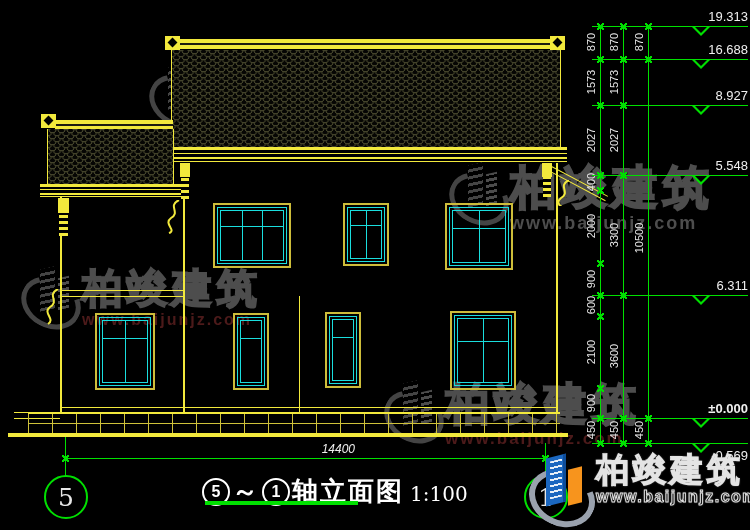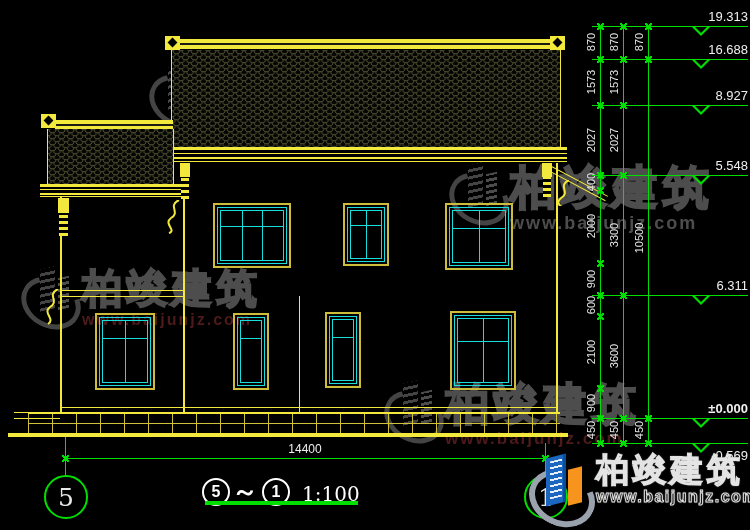--- a/index.html
+++ b/index.html
@@ -43,21 +43,21 @@
        border-right:9px solid transparent;border-top:9px solid var(--green);}
   .tri::after{content:"";position:absolute;left:-6px;top:-9px;width:0;height:0;
        border-left:6px solid transparent;border-right:6px solid transparent;border-top:6px solid #000;}
   
   .bubble{position:absolute;width:40px;height:40px;border:2px solid var(--green);border-radius:50%;
           color:#e8e8e8;font:25px "DejaVu Serif",serif;display:flex;align-items:center;justify-content:center;}
   .title-bar{position:absolute;left:202px;top:474px;display:flex;align-items:center;color:#fff;z-index:4;}
   .cnum{display:inline-flex;width:24px;height:24px;border:2px solid #fff;border-radius:50%;
         align-items:center;justify-content:center;font-size:16px;font-weight:bold;}
   .ttl{font-size:26px;font-weight:bold;letter-spacing:2px;margin:0 2px;}
-  .tscale{font:20px "DejaVu Serif",serif;margin-left:12px;margin-top:4px;}
+  .tscale{font:20px "DejaVu Serif",serif;margin-left:4px;margin-top:4px;}
   .underline{position:absolute;left:205px;top:501px;width:153px;height:4px;background:var(--green);z-index:4;}
   
   .wm{position:absolute;z-index:1;opacity:.55;display:flex;align-items:flex-start;}
   .wm-mark{position:relative;width:58px;height:62px;flex:none;}
   .wm-mark .sw{position:absolute;left:0;top:10px;width:52px;height:40px;border:5px solid #7c7c7c;
        border-radius:50%;border-top-color:transparent;transform:rotate(28deg);}
   .wm-mark .b1{position:absolute;left:20px;top:0;width:15px;height:42px;transform:skewY(-14deg);
        background:repeating-linear-gradient(0deg,#7c7c7c 0 3px,transparent 3px 7px);}
   .wm-mark .b2{position:absolute;left:38px;top:9px;width:11px;height:32px;transform:skewY(-14deg);
        background:repeating-linear-gradient(0deg,#8a8a8a 0 3px,transparent 3px 6px);}
@@ -232,21 +232,21 @@
         <path d="M16,0 C4,6 18,12 8,18 C0,24 14,30 6,33" fill="none" stroke="#f2e93c" stroke-width="2"></path>
       </svg>
       <svg width="22" height="26" viewBox="0 0 22 26" class="corbel" style="left: 553px; top: 180px;">
         <path d="M16,0 C4,6 18,12 8,18 C0,24 14,30 6,25" fill="none" stroke="#f2e93c" stroke-width="2"></path>
       </svg>
     </div>
 
   <div id="dims" style="position:absolute;inset:0;z-index:3;">
 
     <div class="gh" style="left:65px;top:458px;width:480px;"></div>
-    <div class="lvl-txt" style="left:255px;top:442px;width:100px;text-align:center;font-size:12px;">14400</div>
+    <div class="lvl-txt" style="left:255px;top:442px;width:100px;text-align:right;font-size:12px;font-style:italic;">14400</div>
     <div class="gv" style="left:65px;top:437px;height:40px;"></div>
     <div class="gv" style="left:545px;top:443px;height:34px;"></div>
     <div class="bubble" style="left:44px;top:475px;">
       <span>5</span>
     </div>
     <div class="bubble" style="left:524px;top:475px;">
       <span>1</span>
     </div>
   <div class="lvl-line" style="top: 26px;"></div>
       <div class="tri" style="left: 692px; top: 27px;"></div>
@@ -321,20 +321,21 @@
       <div class="gh" style="left: 592px; top: 418px; width: 62px;"></div>
       <div class="gh" style="left: 592px; top: 443px; width: 62px;"></div>
       <div class="tick" style="left: 62px; top: 455px;"></div>
       <div class="tick" style="left: 542px; top: 455px;"></div>
     </div>
 
   <div class="title-bar">
     <span class="cnum">5</span>
     <span class="ttl">～</span>
     <span class="cnum">1</span>
+    <span class="ttl">轴立面图</span>
     <span class="tscale">1:100</span>
   </div>
   <div class="underline"></div>
 
   <div class="brand">
     <div class="b-mark">
       <div class="sw"></div>
       <div class="blu"></div>
       <div class="org"></div>
     </div>

